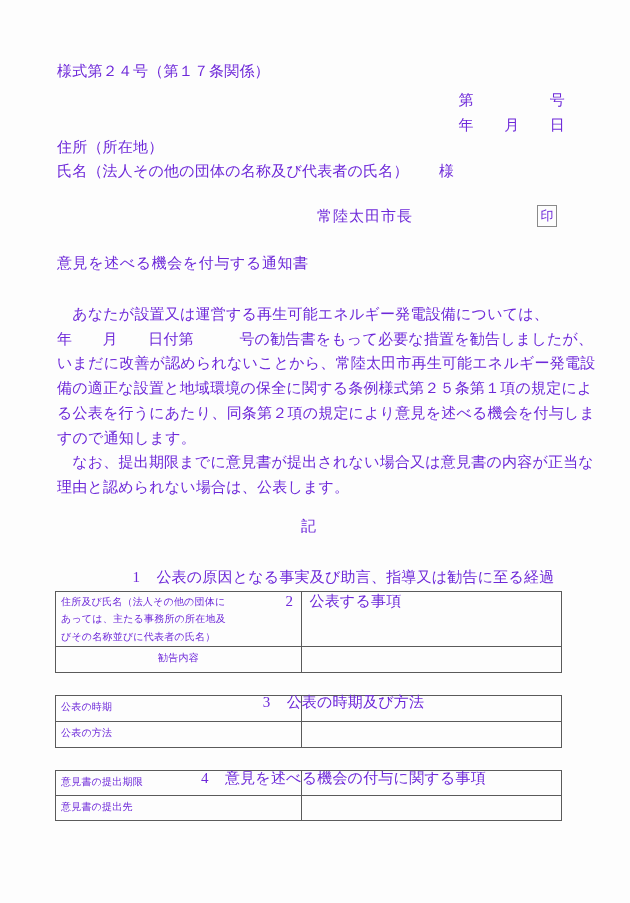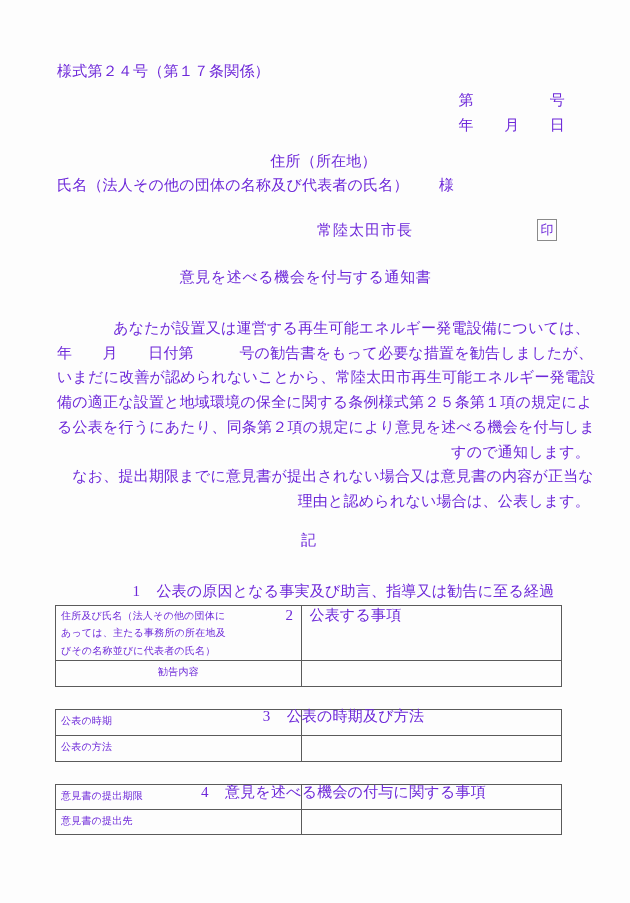--- a/index.html
+++ b/index.html
@@ -8,32 +8,32 @@
     box-sizing:border-box; padding:63px 40px 0 57px;
     font-family:"Liberation Serif","DejaVu Serif",serif;
     color:#6d28d9; font-size:15px; letter-spacing:0.2px;
     overflow:hidden; position:relative;
   }
   .line { line-height:17px; height:17px; white-space:pre; }
   .form-no { }
   .right-align { text-align:right; padding-right:25px; }
   .doc-no { margin-top:12px; }
   .date-line { margin-top:8px; }
-  .addr { margin-top:19px;text-align:center; }
+  .addr { margin-top:5px; }
   .name { margin-top:7px; }
   .sender-row { margin-top:24px; height:24px; display:flex; align-items:center; }
   .sender { margin-left:260px; letter-spacing:1px; line-height:24px; }
   .seal {
     margin-left:auto; margin-right:33px; box-sizing:border-box;
     width:20px; height:22px; border:1px solid #8a8a8a;
     text-align:center; line-height:20px; font-size:13px; letter-spacing:0;
   }
-  .title { margin-top:27px; height:17px; line-height:17px; text-align:center; padding-right:36px; letter-spacing:0.6px; }
+  .title { margin-top:27px; height:17px; line-height:17px; padding-right:36px; letter-spacing:0.6px; }
   .body-block { margin-top:30px; }
-  .bline { line-height:24.7px; white-space:pre;text-align:right; }
+  .bline { line-height:24.7px; white-space:pre; }
   .ki { margin-top:18px; height:17px; line-height:17px; text-align:center; padding-right:30px; }
   .sec-h { padding-left:8px; height:17px; line-height:17px; white-space:pre;text-align:center; }
   .sec-h .num { display:inline-block; width:40px; }
   .sec-1 { margin-top:17px; }
   .sec-2 { margin-top:7px; }
   .sec-3 { margin-top:4px; }
   .sec-4 { margin-top:5px; }
   table { border-collapse:collapse; table-layout:fixed; width:507px; margin-left:-2px; }
   .t1 { margin-top:-2px; }
   .t2 { margin-top:1px;padding-left:28px; }

